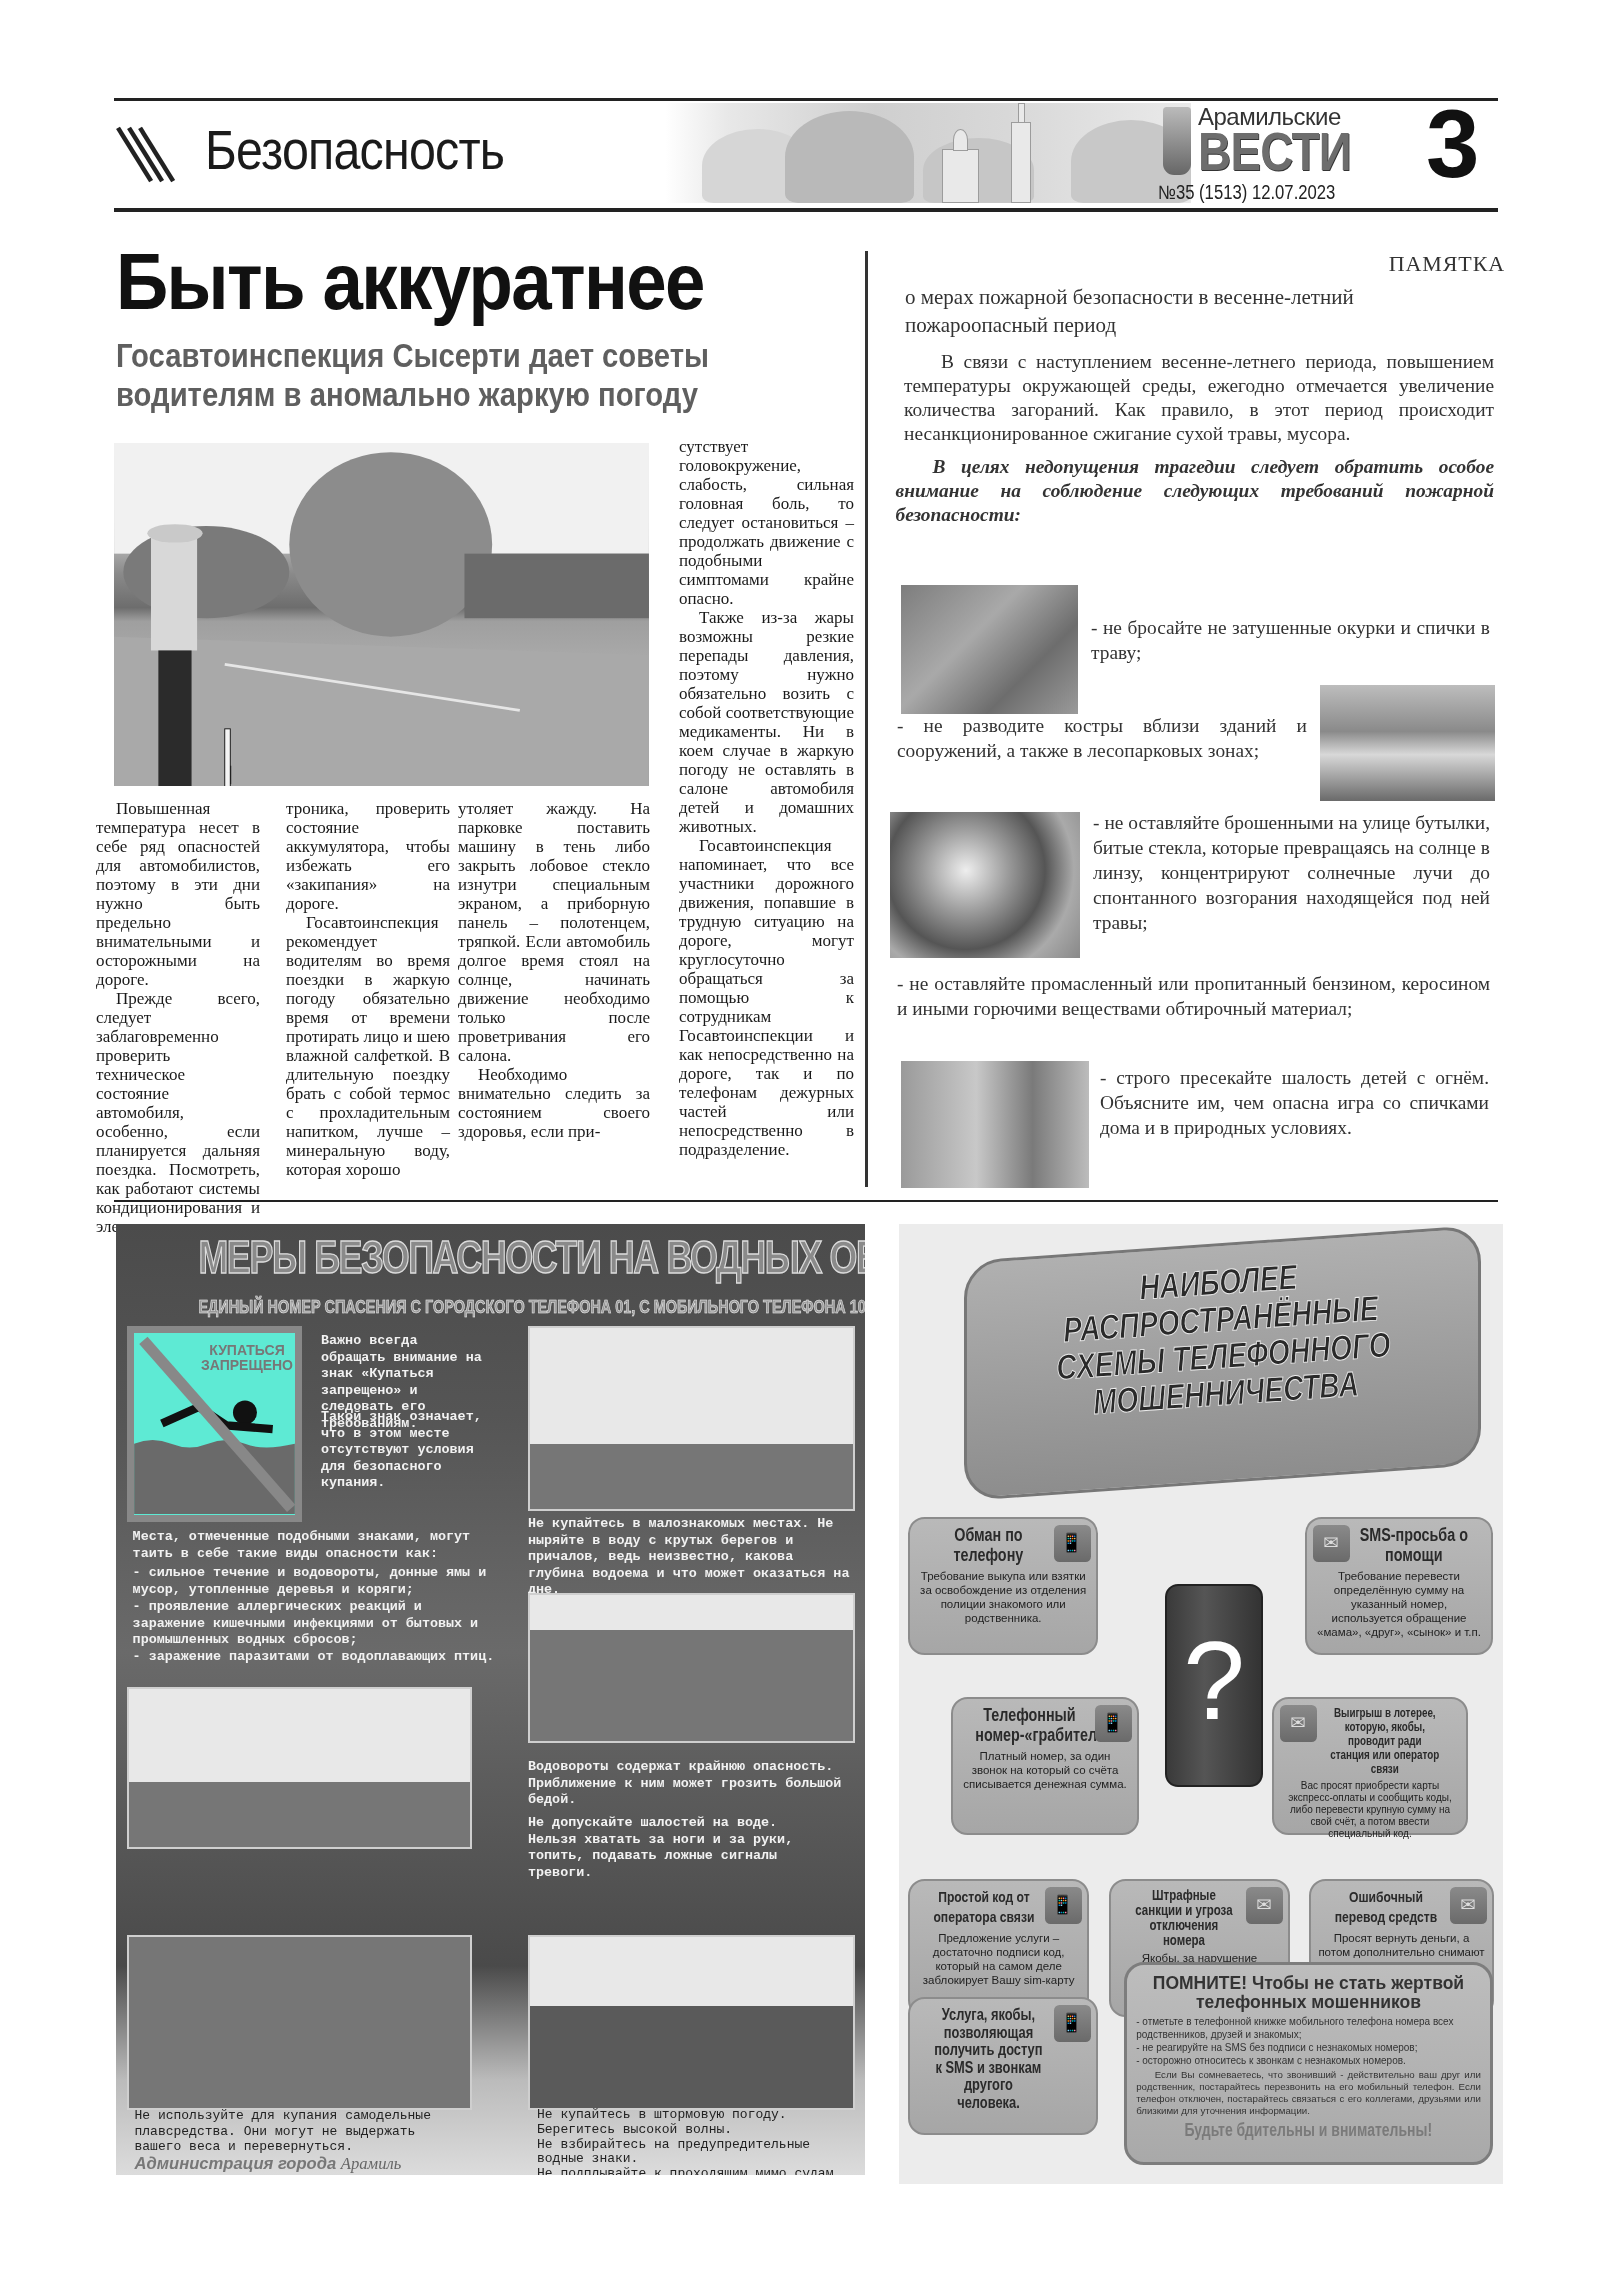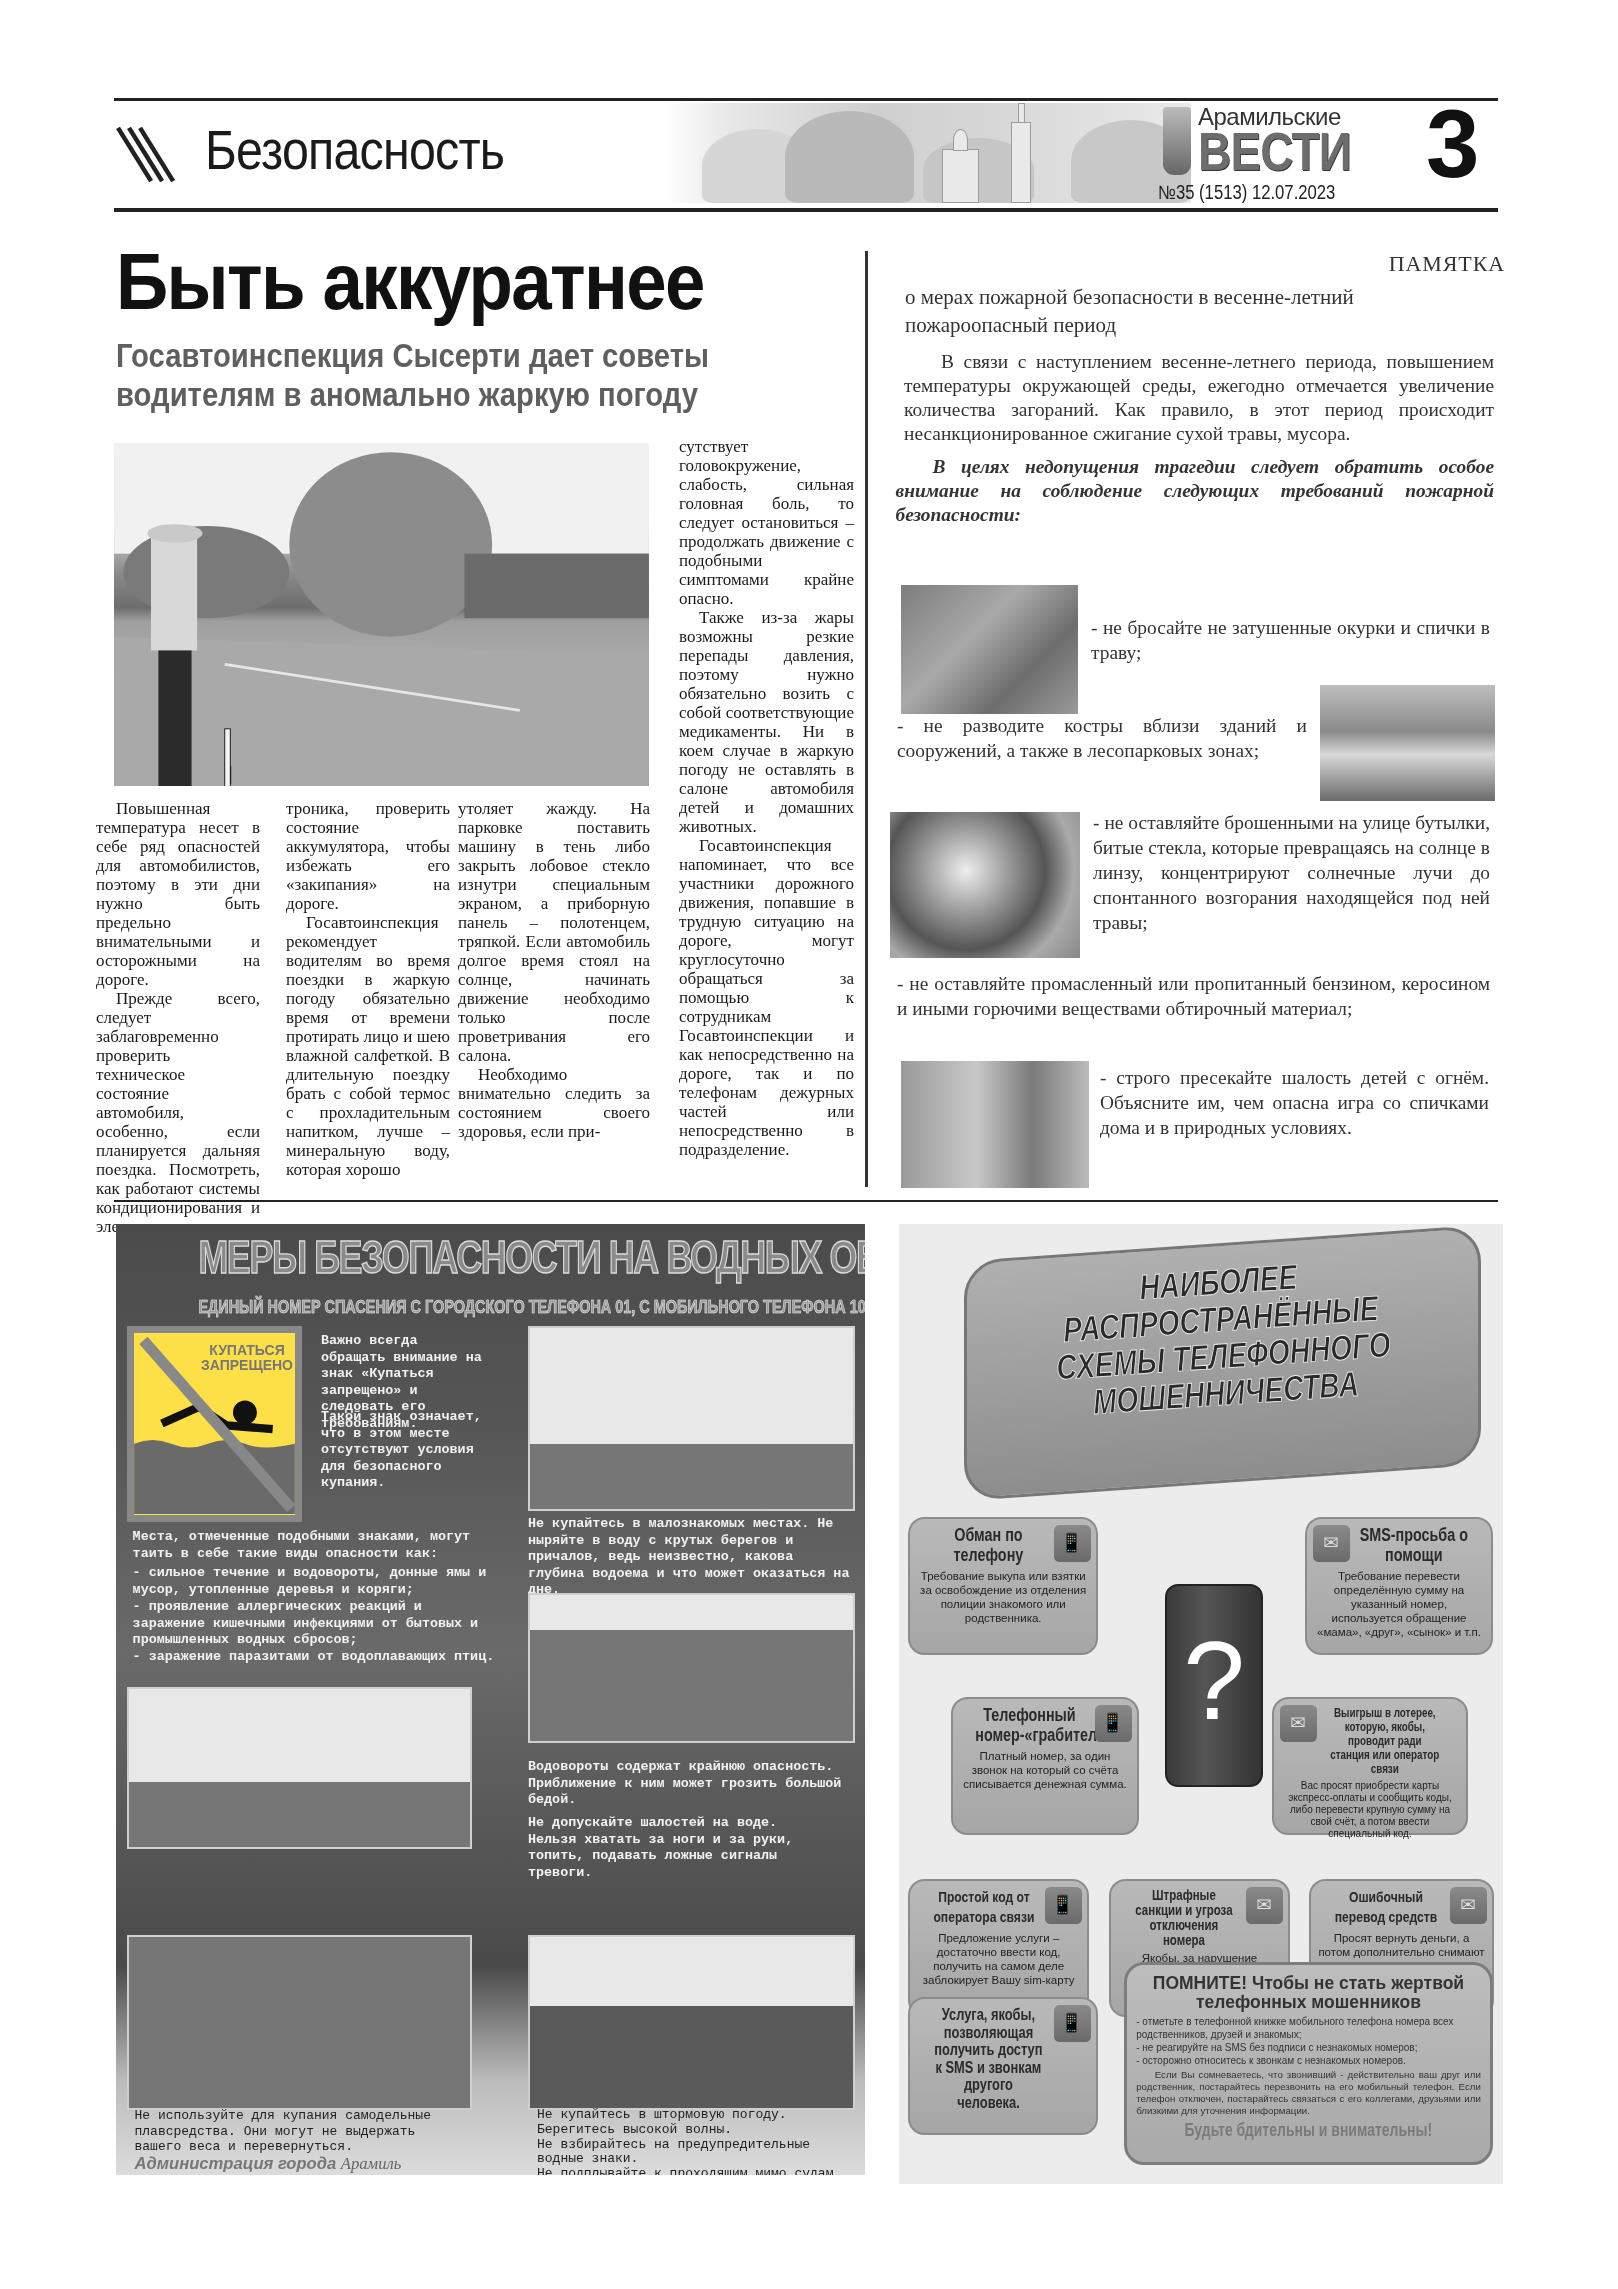--- a/index.html
+++ b/index.html
@@ -38,21 +38,21 @@
 .memo-text{position:absolute;font-size:19.4px;line-height:25px;text-align:justify;color:#333}
 
 #water{left:116px;top:1224px;width:749px;height:951px;background:linear-gradient(#4b4b4b 0%,#555 20%,#6a6a6a 45%,#5b5b5b 60%,#4a4a4a 78%,#bbb 90%,#dcdcdc 100%);overflow:hidden}
 #water-title{left:0;top:5.5px;width:749px;text-align:center;font-family:"Liberation Sans",sans-serif;font-weight:bold;font-size:46px;color:#8a8a8a;-webkit-text-stroke:1.4px #ddd;letter-spacing:-1.8px;transform:scaleX(.78);transform-origin:center;white-space:nowrap}
 #water-phone{left:0;top:72px;width:749px;text-align:center;font-family:"Liberation Sans",sans-serif;font-weight:bold;font-size:18.5px;color:#999;-webkit-text-stroke:0.6px #eee;transform:scaleX(.78);white-space:nowrap}
 .wt{position:absolute;font-family:Liberation Mono, monospace;font-weight:bold;color:#f2f2f2;font-size:13.4px;line-height:16.6px}
 .wt.dark{color:#222;font-weight:normal;font-size:14px;line-height:19.4px}
 .illus{position:absolute;background:#e8e8e8;border:2.8px solid #cfcfcf;overflow:hidden}
 .illus .water{position:absolute;left:0;right:0;bottom:0;background:#767676}
 #sign{left:11px;top:102px;width:175px;height:196px;background:#888;padding:7.4px}
-#sign-inner{width:100%;height:100%;background:#fde047;position:relative;overflow:hidden}
+#sign-inner{width:100%;height:100%;background:#5eead4;position:relative;overflow:hidden}
 #sign-label{position:absolute;left:65px;top:9.2px;font-family:"Liberation Sans",sans-serif;font-weight:bold;font-size:14px;line-height:15.7px;color:#777;text-align:center}
 #water-footer{left:18.5px;top:930px;font-family:"Liberation Sans",sans-serif;font-weight:bold;font-style:italic;font-size:16.6px;color:#777}
 #water-footer span{font-family:"Liberation Serif",serif;font-style:italic;font-weight:normal;color:#666}
 
 #fraud{left:899px;top:1224px;width:604px;height:960px;background:#ececec;overflow:hidden}
 #fraud-bubble{left:65px;top:18.5px;width:517px;height:240px;background:linear-gradient(#b0b0b0,#8d8d8d);border:3.7px solid #777;border-radius:37px;transform:skewY(-4deg)}
 #fraud-title{left:83px;top:39px;width:480px;text-align:center;font-family:"Liberation Sans",sans-serif;font-weight:bold;font-style:italic;font-size:35px;line-height:37px;color:#2a2a2a;-webkit-text-stroke:0.9px #eee;transform:rotate(-4deg) scaleX(.8)}
 .fbox{position:absolute;background:linear-gradient(#b9b9b9,#a6a6a6);border:2.8px solid #8c8c8c;border-radius:16.6px;padding:7.4px 7.4px;text-align:center;font-family:"Liberation Sans",sans-serif}
 .fbox .fh{font-weight:bold;font-size:17.5px;line-height:19.4px;color:#2a2a2a;transform:scaleX(.82)}
 .fbox .fb{font-size:11.5px;line-height:14px;color:#222;margin-top:3.7px}
@@ -218,21 +218,21 @@
   <div class="fbox" style="left:373px;top:473px;width:196px;height:138px">
     <div class="fh" style="padding-left:37px;font-size:12px;line-height:14px">Выигрыш в лотерее, которую, якобы, проводит ради станция или оператор связи</div>
     <div class="fb" style="font-size:10px;line-height:12px">Вас просят приобрести карты экспресс-оплаты и сообщить коды, либо перевести крупную сумму на свой счёт, а потом ввести специальный код.</div>
     <div class="ficon" style="left:5.5px;top:5.5px">✉</div>
   </div>
   <div id="phone-big" class="abs"></div>
   <div id="phone-q" class="abs">?</div>
 
   <div class="fbox" style="left:9.2px;top:655px;width:181px;height:138px">
     <div class="fh" style="padding-right:37px;font-size:14.8px">Простой код от оператора связи</div>
-    <div class="fb">Предложение услуги – достаточно ввести код, получить на самом деле заблокирует Вашу sim-карту</div>
+    <div class="fb">Предложение услуги – достаточно подписи код, который на самом деле заблокирует Вашу sim-карту</div>
     <div class="ficon" style="right:5.5px;top:5.5px">📱</div>
   </div>
   <div class="fbox" style="left:210px;top:655px;width:181px;height:138px">
     <div class="fh" style="padding-right:37px;font-size:14px;line-height:14.8px">Штрафные санкции и угроза отключения номера</div>
     <div class="fb">Якобы, за нарушение договора с оператором Вашей мобильной связи.</div>
     <div class="ficon" style="right:5.5px;top:5.5px">✉</div>
   </div>
   <div class="fbox" style="left:410px;top:655px;width:185px;height:138px">
     <div class="fh" style="padding-right:37px;font-size:14.8px">Ошибочный перевод средств</div>
     <div class="fb">Просят вернуть деньги, а потом дополнительно снимают сумму по чеку.</div>

